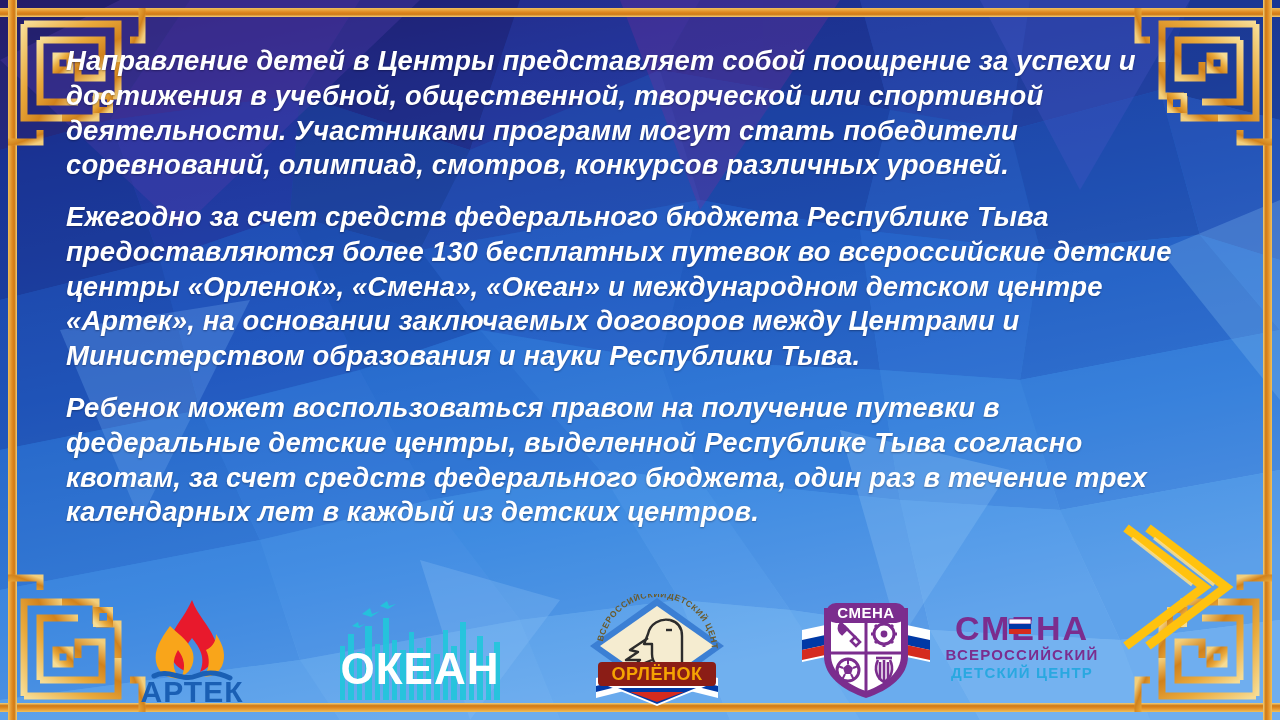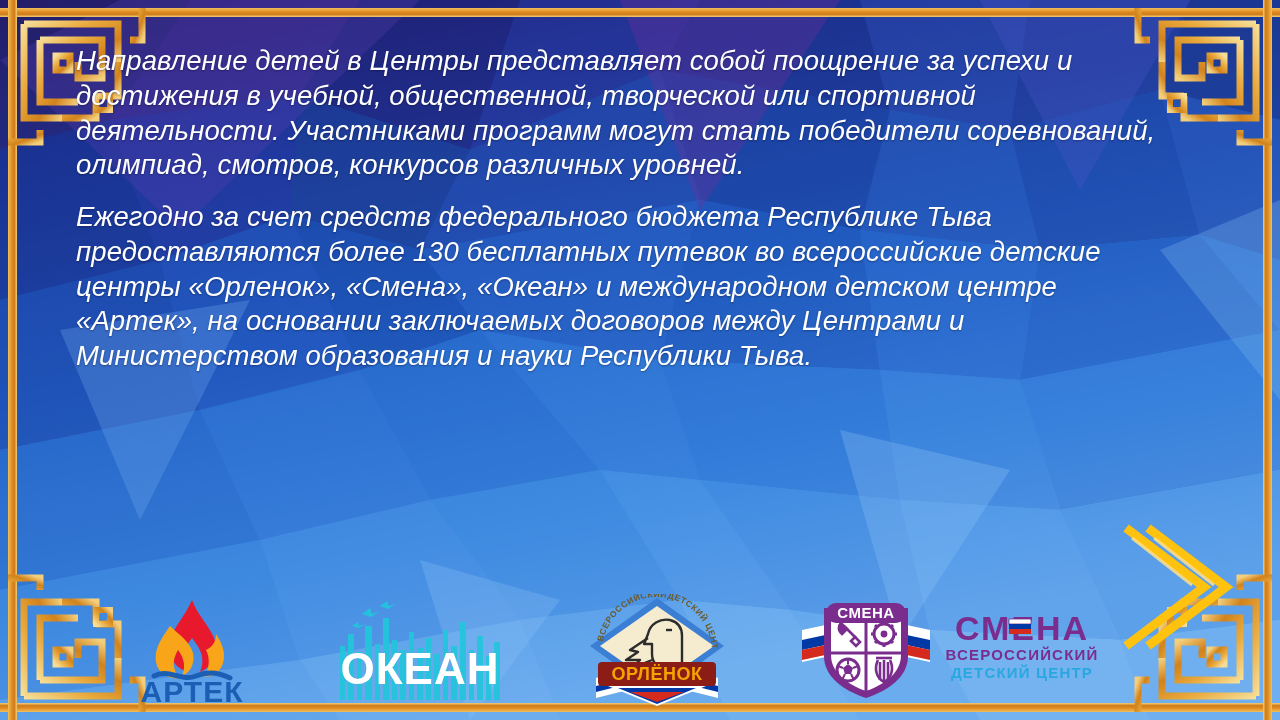--- a/index.html
+++ b/index.html
@@ -54,25 +54,25 @@
   #textblock {
     position: absolute;
     z-index: 10;
     left: 66px;
     top: 44px;
     width: 1114px;
   }
   .para {
     color: #ffffff;
     font-style: italic;
-    font-weight: 400;
+    font-weight: 700;
     font-size: 27.5px;
     line-height: 1.265;
     letter-spacing: 0.1px;
-    margin: 0 0 17px 10px;
+    margin: 0 0 17px 0;
     text-shadow: 0 1px 2px rgba(0,0,20,.35);
   }
   .para:last-child { margin-bottom: 0; }
 
   
   #chevrons {
     position: absolute;
     z-index: 9;
     right: 22px;
     bottom: 58px;
@@ -258,20 +258,21 @@
     </g>
     <g fill="none" stroke="#ffe08a" stroke-width="3" opacity="0.85">
       <path d="M24,26 L84,73"></path>
       <path d="M46,26 L106,73"></path>
     </g>
   </svg>
 
   <div id="textblock">
     <p class="para">Направление детей в Центры представляет собой поощрение за успехи и достижения в учебной, общественной, творческой или спортивной деятельности. Участниками программ могут стать победители соревнований, олимпиад, смотров, конкурсов различных уровней.</p>
     <p class="para">Ежегодно за счет средств федерального бюджета Республике Тыва предоставляются более 130 бесплатных путевок во всероссийские детские центры «Орленок», «Смена», «Океан» и международном детском центре «Артек», на основании заключаемых договоров между Центрами и Министерством образования и науки Республики Тыва.</p>
+    <p class="para">Ребенок может воспользоваться правом на получение путевки в федеральные детские центры, выделенной Республике Тыва согласно квотам, за счет средств федерального бюджета, один раз в течение трех календарных лет в каждый из детских центров.</p>
   </div>
 
   <div id="logos">
 
     <svg class="logo logo-artek" viewBox="0 0 125 110">
       <g>
         <path d="M62,4 C54,22 44,30 40,44 C36,58 44,72 58,76 C50,64 54,52 62,42 C70,52 76,62 70,76 C84,70 90,56 84,42 C78,28 68,20 62,4 Z" fill="#e8192c"></path>
         <path d="M40,30 C30,44 24,54 26,66 C28,78 40,84 50,82 C42,74 42,64 48,54 C54,62 56,70 52,80 C62,76 66,64 62,54 C56,42 48,38 40,30 Z" fill="#f9a51a"></path>
         <path d="M86,38 C94,50 96,60 92,70 C88,78 80,82 74,80 C80,72 80,62 76,54 C84,50 86,44 86,38 Z" fill="#f9a51a"></path>
       </g>

